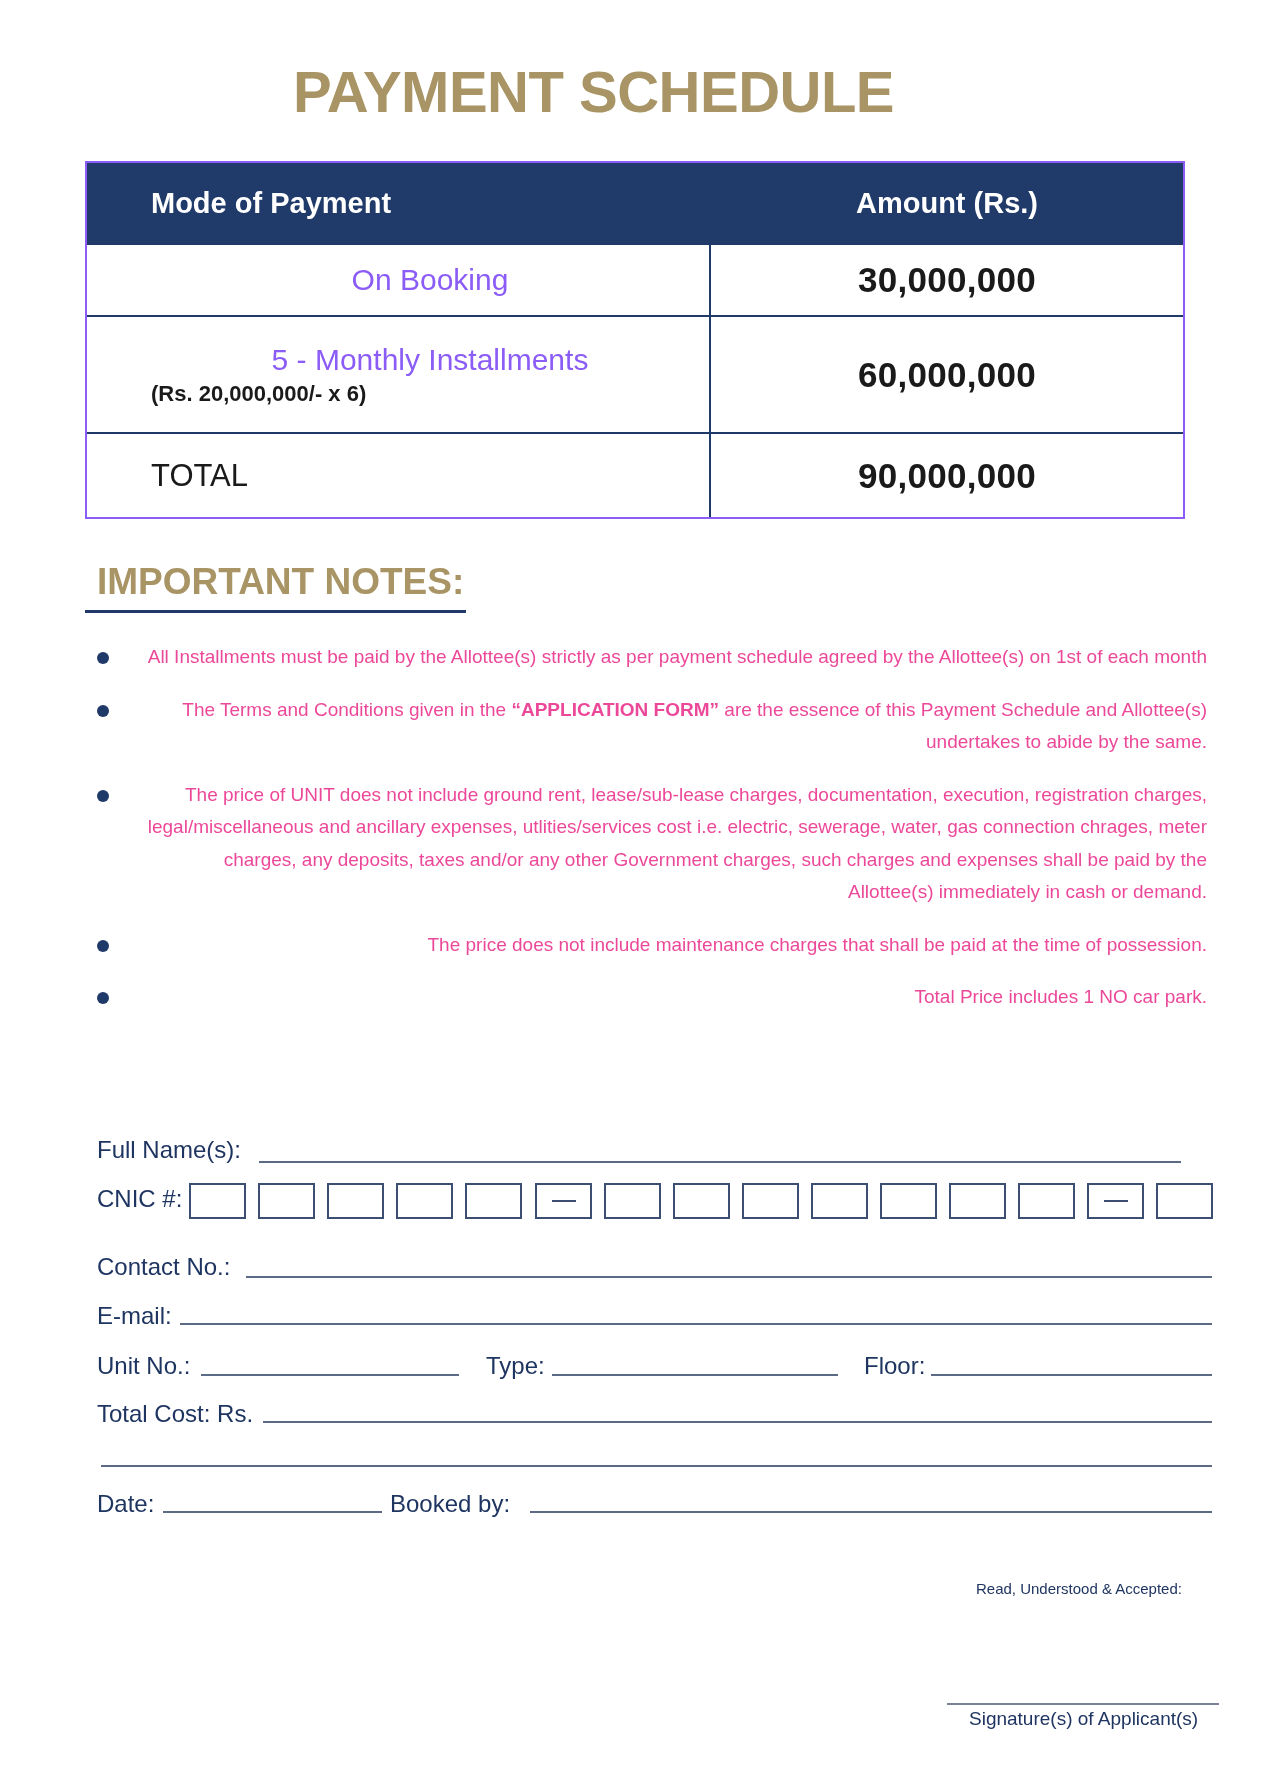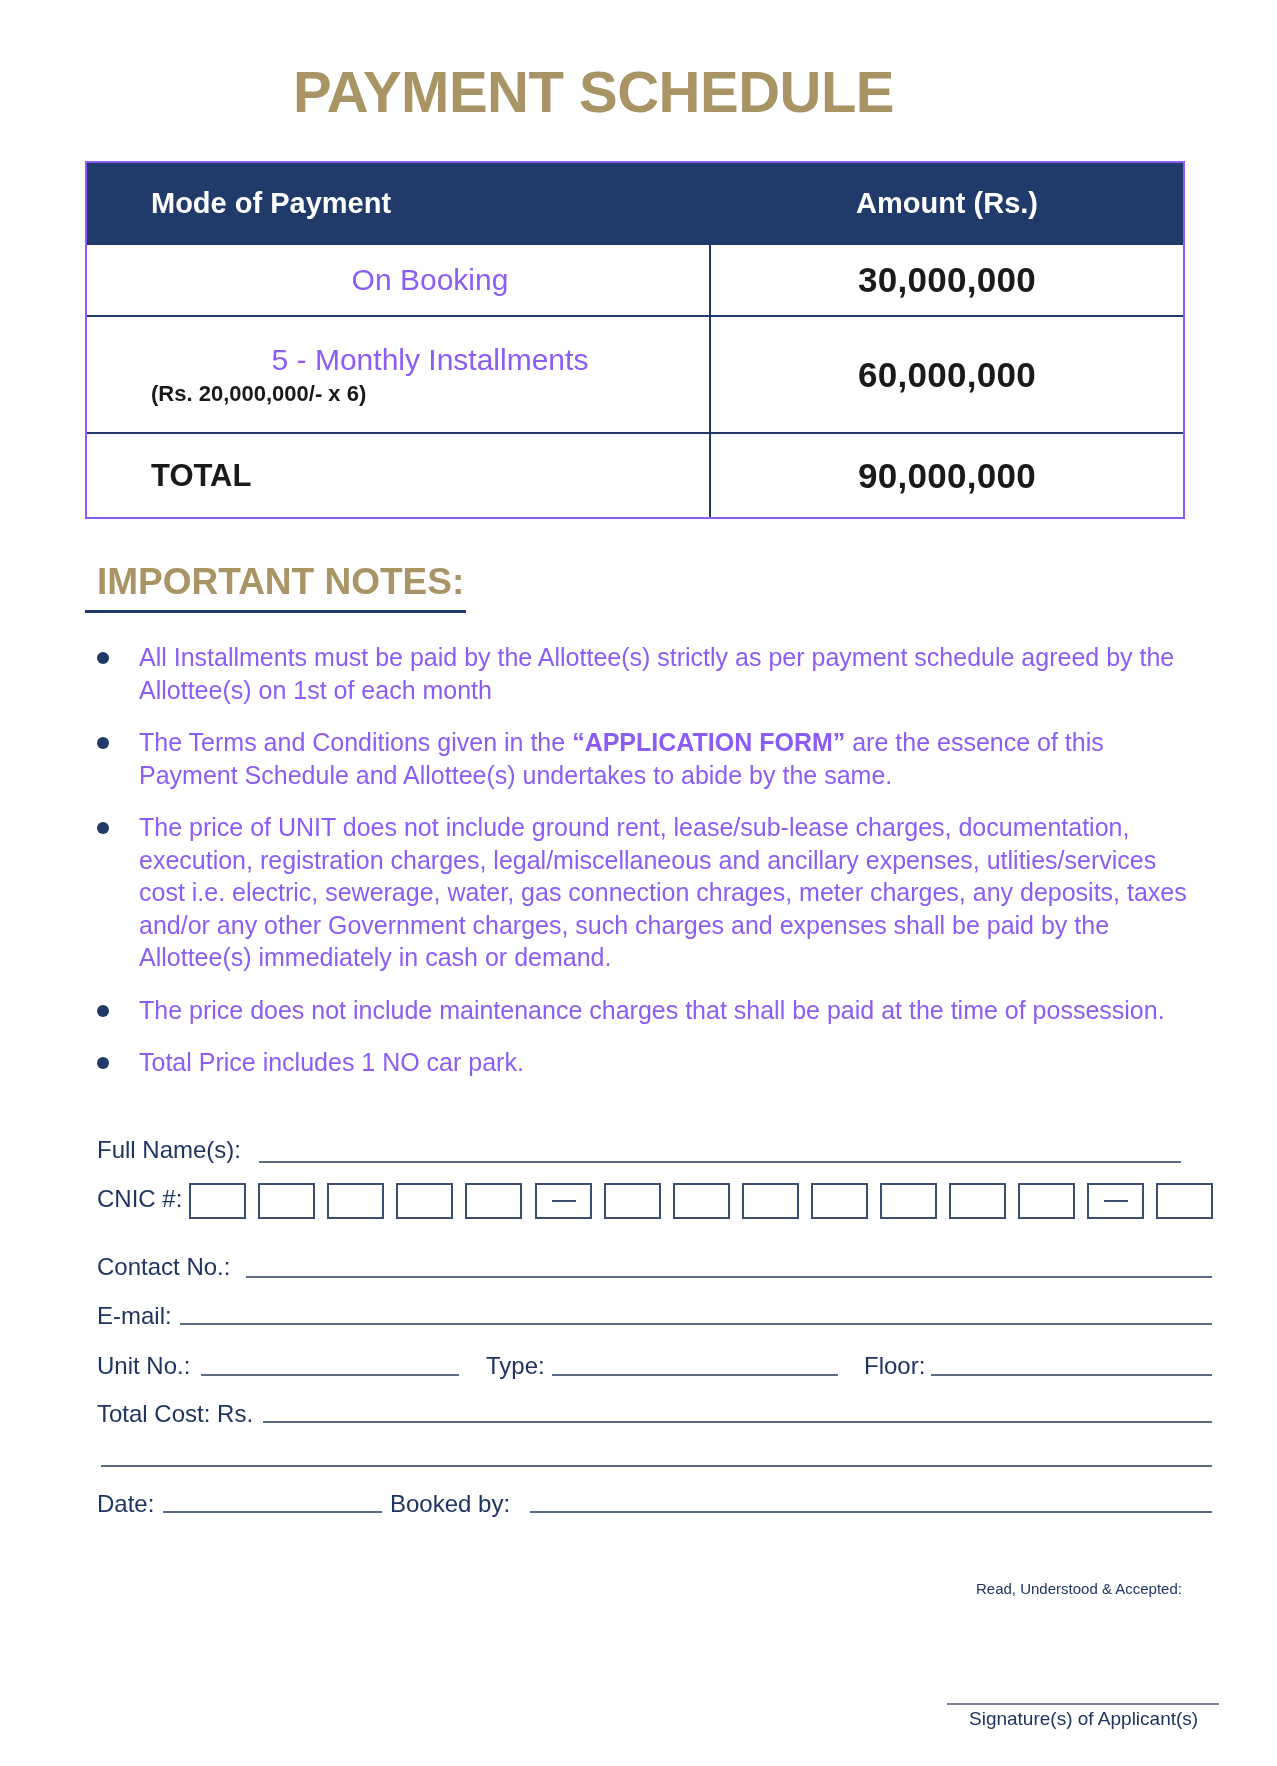--- a/index.html
+++ b/index.html
@@ -20,31 +20,31 @@
   .row.header { border-top: none; background: #203a69; height: 80px; }
   .cell-mode { width: 624px; padding-left: 64px; display: flex; flex-direction: column; justify-content: center; border-right: 2px solid #1f3a68; }
   .cell-amt { flex: 1; display: flex; align-items: center; justify-content: center; }
   .row.header .cell-mode { border-right: none; }
   .header-text { color: #ffffff; font-weight: bold; font-size: 29px; }
   .r1 { height: 72px; }
   .r2 { height: 117px; }
   .r3 { height: 85px; }
   .mode-text { font-size: 30px; color: #8b5cf6; text-align: center; }
   .mode-sub { font-size: 22px; font-weight: bold; color: #1a1a1a; margin-top: 4px; }
-  .mode-total { font-size: 31px; font-weight: bold; color: #1a1a1a; }
+  .mode-total { font-size: 31px; font-weight: normal; color: #1a1a1a; }
   .amt-text { font-size: 35px; font-weight: bold; color: #1a1a1a; letter-spacing: 0.3px; }
 
   .notes-heading {
     position: absolute; left: 97px; top: 561px;
     font-weight: bold; font-size: 37px; color: #a89464;
   }
   .notes-underline { position: absolute; left: 85px; top: 610px; width: 381px; height: 3px; background: #1f3a68; }
 
   .notes { position: absolute; left: 97px; top: 641px; width: 1110px; list-style: none; }
-  .note { position: relative; padding-left: 42px; font-size: 25px; line-height: 32.5px; color: #8b5cf6; margin-bottom: 20px; }
+  .note { position: relative; padding-left: 42px; font-size: 19px; line-height: 32.5px; color: #ec4899; margin-bottom: 20px; text-align: right; }
   .note .bullet { position: absolute; left: 0; top: 11px; width: 12px; height: 12px; border-radius: 50%; background: #1f3a68; }
   .note b { font-weight: bold; }
 
   .form-label { position: absolute; font-size: 24px; color: #1f3561; white-space: nowrap; }
   .line { position: absolute; height: 2px; background: #5b6a85; }
   .cnic-box { position: absolute; top: 1183px; width: 57px; height: 36px; border: 2px solid #3c4f72; }
   .cnic-dash { position: absolute; left: 15px; top: 15px; width: 24px; height: 2px; background: #3c4f72; }
 
   .accepted { position: absolute; left: 976px; top: 1580px; font-size: 15px; color: #1f3561; }
   .sig-line { position: absolute; left: 947px; top: 1703px; width: 272px; height: 2px; background: #7a8296; }

